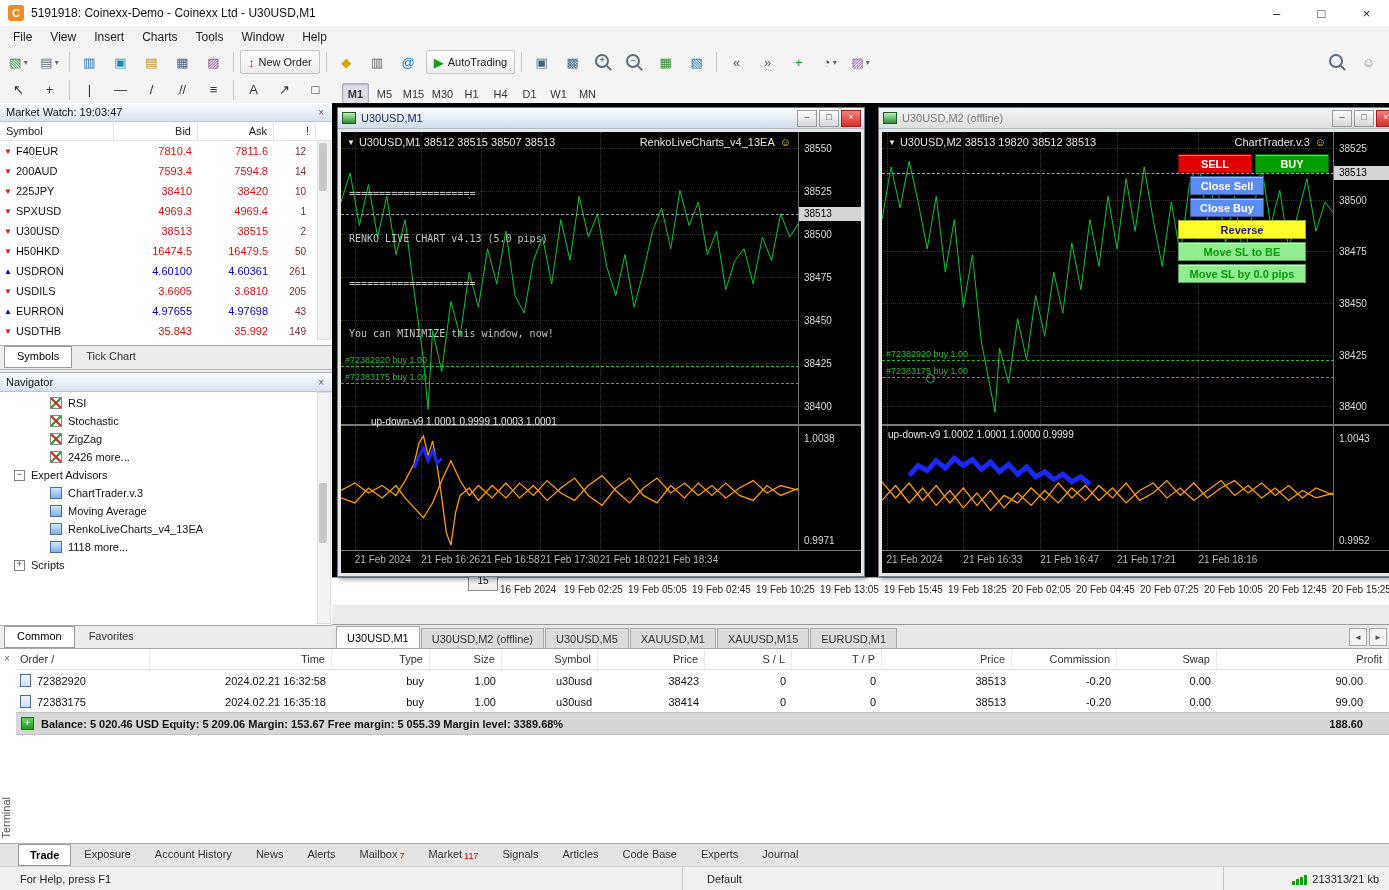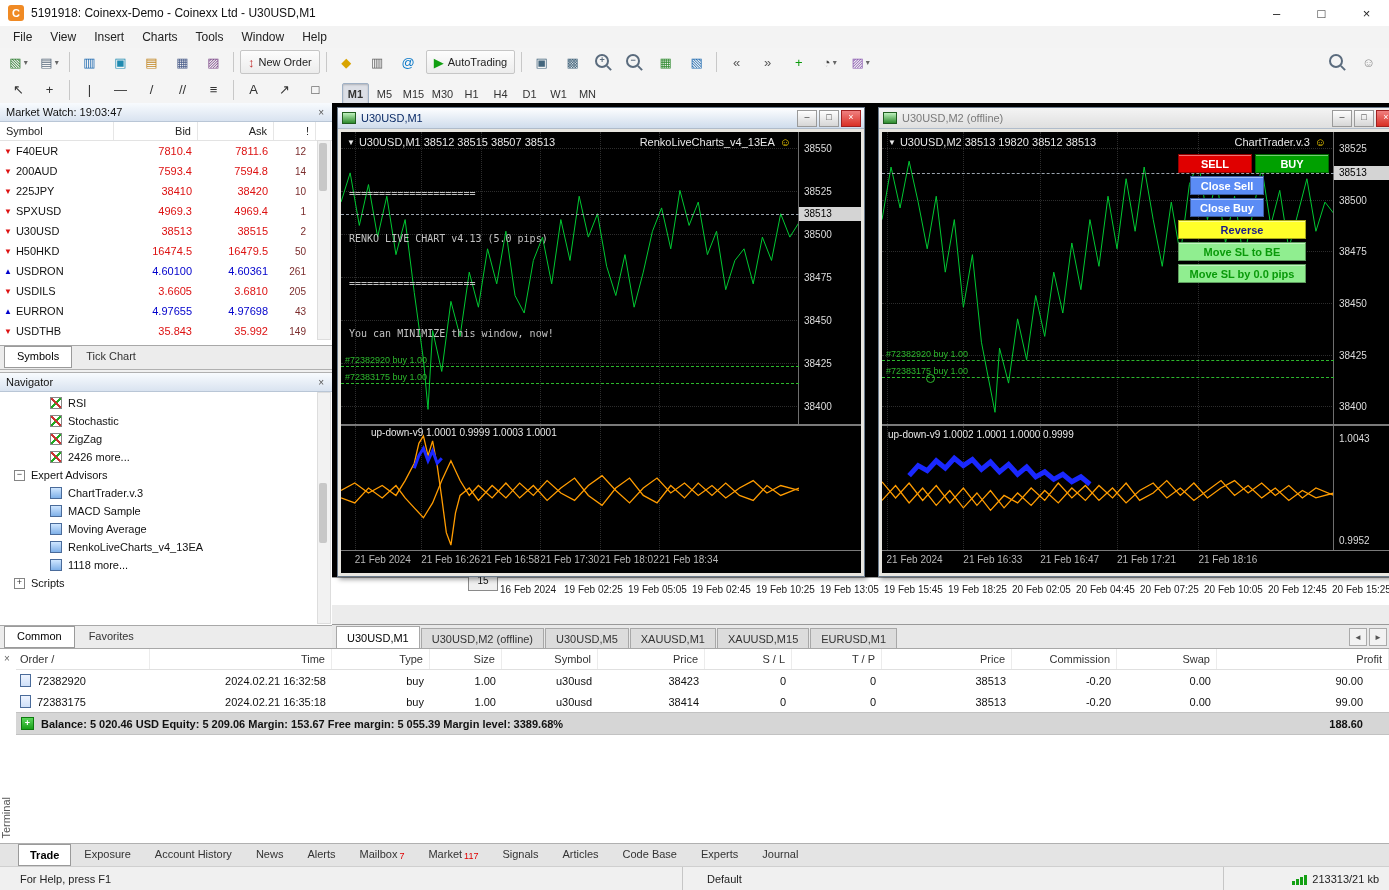--- a/index.html
+++ b/index.html
@@ -457,24 +457,20 @@
           <div class="nav-row group">
             <span class="tg">−</span>
             <span class="nav-label">Expert Advisors</span>
           </div>
           <div class="nav-row child">
             <span class="ic ic-ea"></span>
             <span class="nav-label">ChartTrader.v.3</span>
           </div>
           <div class="nav-row child">
             <span class="ic ic-ea"></span>
-            <span class="nav-label">MACD Sample</span>
-          </div>
-          <div class="nav-row child">
-            <span class="ic ic-ea"></span>
             <span class="nav-label">Moving Average</span>
           </div>
           <div class="nav-row child">
             <span class="ic ic-ea"></span>
             <span class="nav-label">RenkoLiveCharts_v4_13EA</span>
           </div>
           <div class="nav-row child">
             <span class="ic ic-ea"></span>
             <span class="nav-label">1118 more...</span>
           </div>
@@ -571,20 +567,24 @@
               <div class="vgrid" style="left: 30.5%;"></div>
               <div class="vgrid" style="left: 43.5%;"></div>
               <div class="vgrid" style="left: 56.5%;"></div>
               <div class="vgrid" style="left: 69.5%;"></div>
               <svg viewBox="0 0 100 100" preserveAspectRatio="none">
                 <polyline points="0,52 3,46 6,54 9,48 12,56 14,44 16,30 17,14 18,8 19,24 20,12 21,32 22,58 23,86 24,96 25,70 26,56 28,50 30,60 33,48 36,58 39,46 42,56 45,44 48,54 51,60 54,48 57,40 60,52 63,62 66,50 69,42 72,54 75,46 78,56 81,48 84,58 87,50 90,44 93,54 96,48 100,52" fill="none" stroke="#ff9c00" stroke-width="1.3" vector-effect="non-scaling-stroke"></polyline>
                 <polyline points="0,58 3,62 6,50 9,58 12,48 14,58 16,66 18,74 20,62 22,44 24,28 26,44 28,56 30,48 33,58 36,46 39,58 42,48 45,60 48,50 51,42 54,56 57,64 60,50 63,42 66,56 69,62 72,48 75,58 78,46 81,56 84,46 87,56 90,60 93,48 96,56 100,50" fill="none" stroke="#ff9c00" stroke-width="1.3" vector-effect="non-scaling-stroke"></polyline>
                 <polyline points="16,34 17,24 18,18 19,28 20,20 21,30 22,26" fill="none" stroke="#1a28ff" stroke-width="3" vector-effect="non-scaling-stroke"></polyline>
               </svg>
             </div>
+            <div class="scale">
+              <div class="scale-label" style="top: 10%;">1.0038</div>
+              <div class="scale-label" style="top: 92%;">0.9971</div>
+            </div>
           </div>
         <div class="pane-sep2"></div>
         <div class="time-axis">
             <div class="ta-label" style="left: 3%;">21 Feb 2024</div>
             <div class="ta-label" style="left: 17.5%;">21 Feb 16:26</div>
             <div class="ta-label" style="left: 30.5%;">21 Feb 16:58</div>
             <div class="ta-label" style="left: 43.5%;">21 Feb 17:30</div>
             <div class="ta-label" style="left: 56.5%;">21 Feb 18:02</div>
             <div class="ta-label" style="left: 69.5%;">21 Feb 18:34</div>
           </div>
@@ -593,21 +593,21 @@
         </div>
         <div class="ea-label">
           <span>RenkoLiveCharts_v4_13EA</span><span class="smiley">☺</span>
         </div>
         <div class="renko-overlay">
           <div>=====================</div>
           <div>RENKO LIVE CHART v4.13 (5.0 pips)</div>
           <div>=====================</div>
           <div class="gap">You can MINIMIZE this window, now!</div>
         </div>
-        <div class="ind-label" style="top:295px;padding-left:24px;">up-down-v9 1.0001 0.9999 1.0003 1.0001</div>
+        <div class="ind-label" style="top:284px;padding-left:24px;">up-down-v9 1.0001 0.9999 1.0003 1.0001</div>
       </div>
     </div>
 
     <div class="chart-window inactive" id="chart2" style="left:546px;top:4px;width:520px;height:468px;">
       <div class="cw-title">
         <span class="cw-icon"></span>
         <span class="cw-title-text">U30USD,M2 (offline)</span>
         <span class="cw-btns">
           <span class="cw-btn">–</span>
           <span class="cw-btn">□</span>

